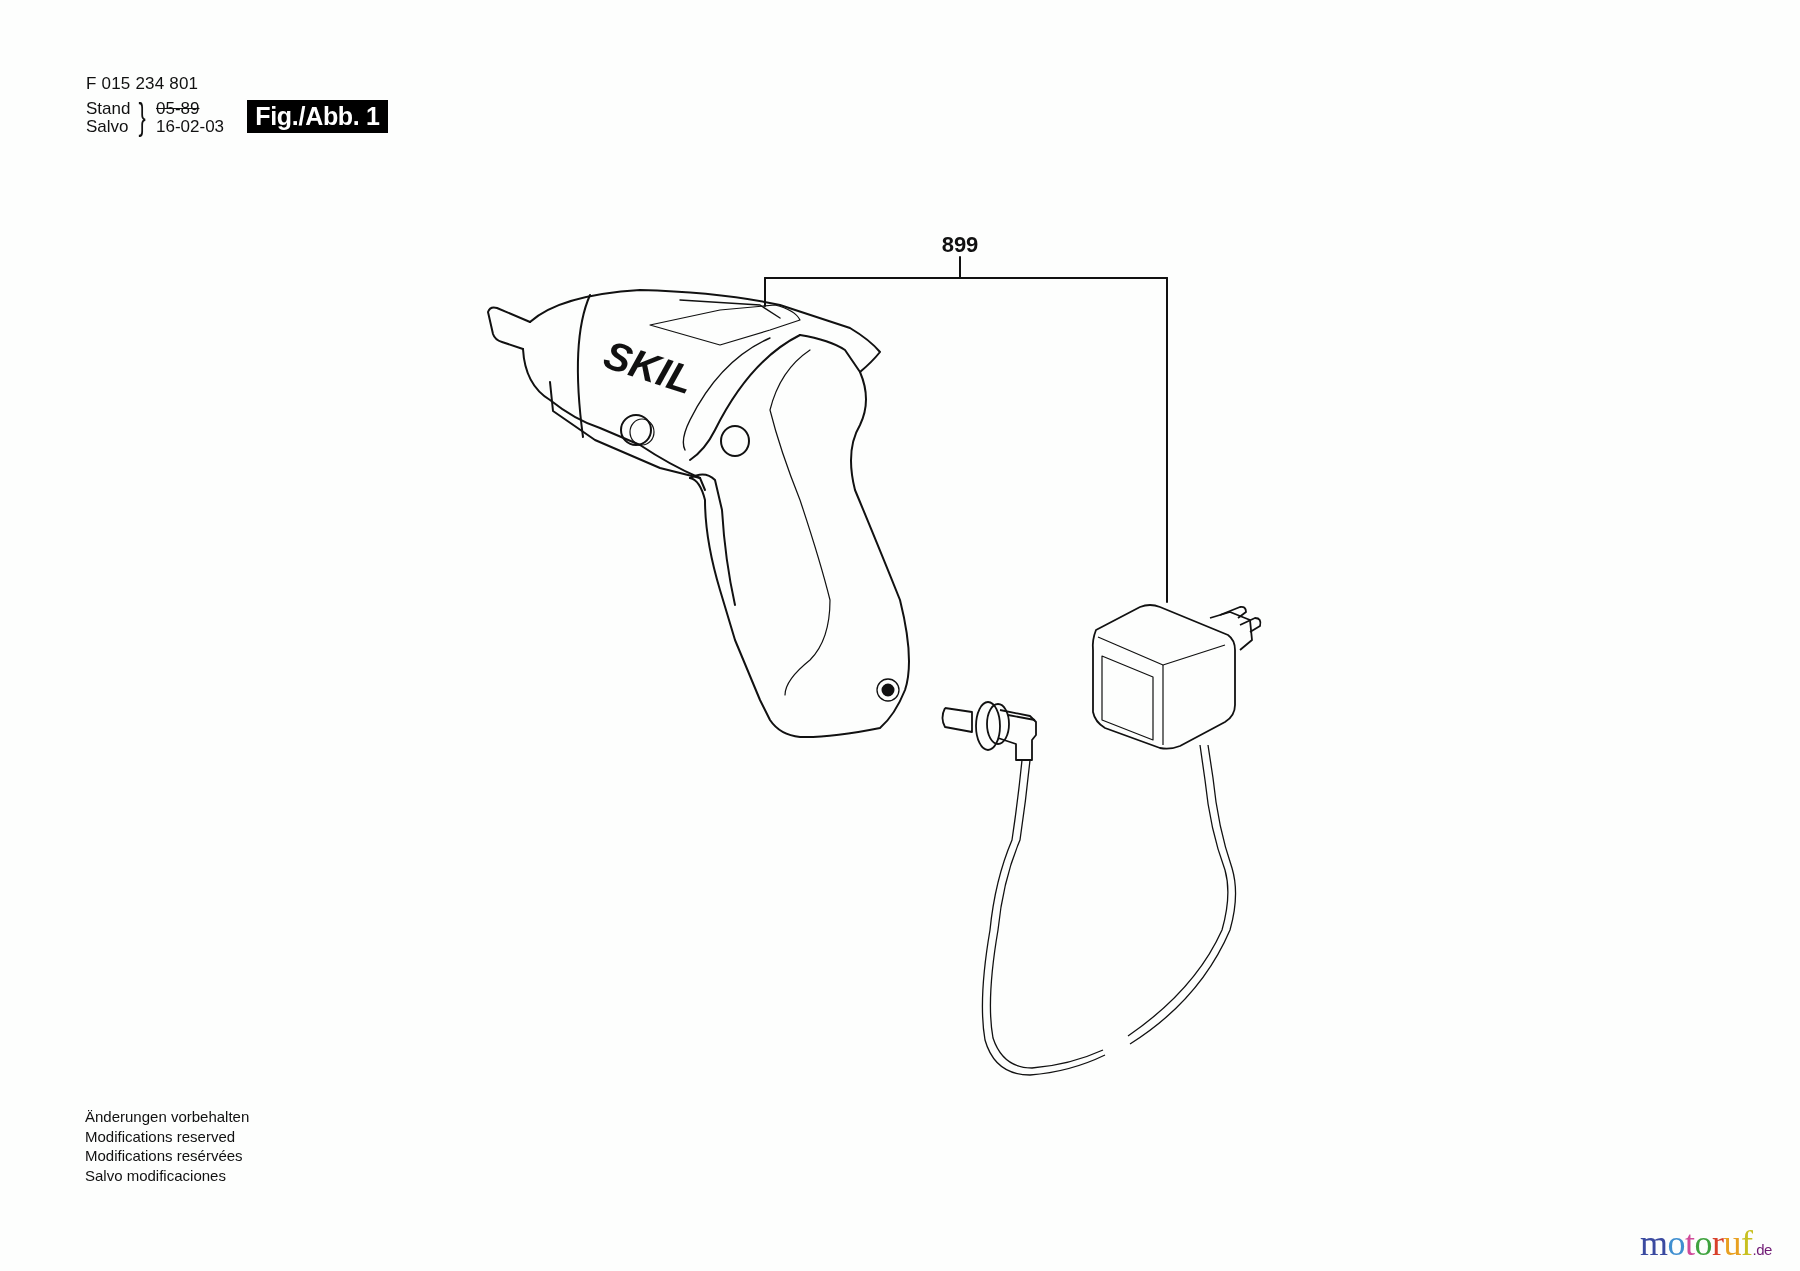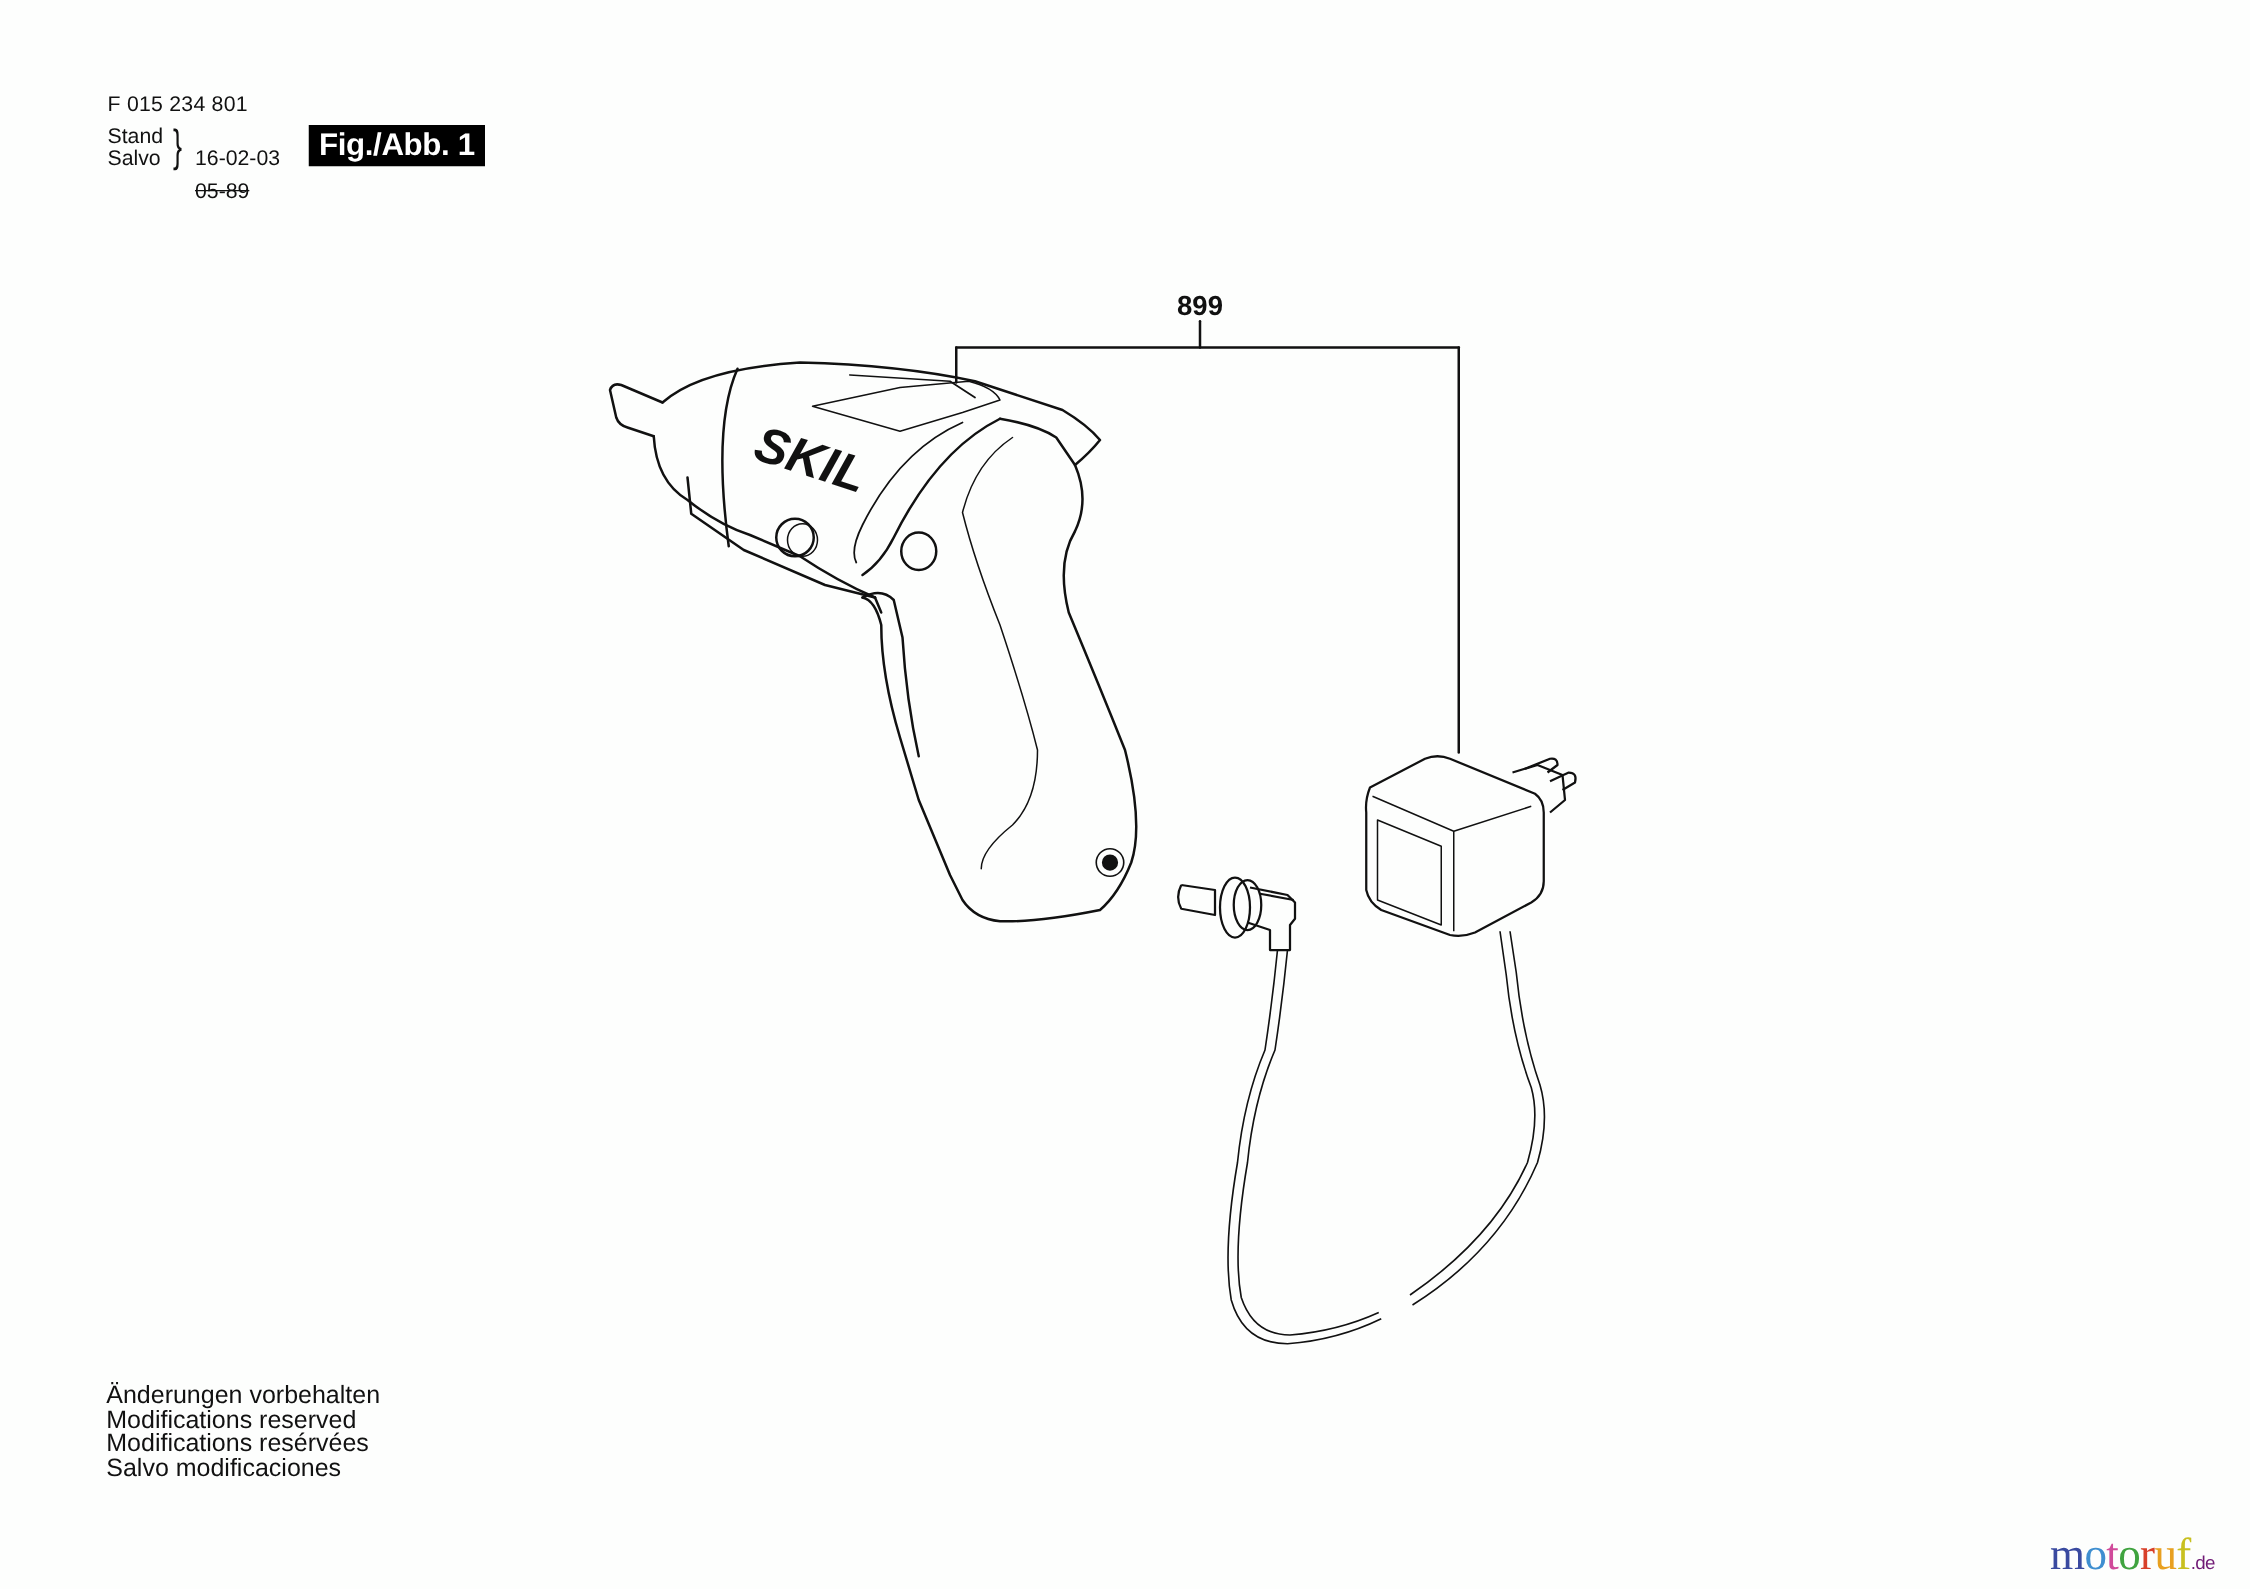--- a/index.html
+++ b/index.html
@@ -3,26 +3,26 @@
 <meta charset="utf-8">
 <style>
   html, body { margin:0; padding:0; background:#fdfefd; }
   body { width:1800px; height:1271px; position:relative; overflow:hidden;
          font-family:"Liberation Sans", sans-serif; color:#111; }
   .abs { position:absolute; }
   .part-no { left:86px; top:74px; font-size:17px; letter-spacing:0.2px; }
   .stand { left:86px; top:100px; font-size:17px; line-height:18px; }
   .issue { left:86px; top:118px; font-size:17px; line-height:18px; }
   .brace { left:136px; top:98px; font-size:36px; line-height:38px; font-weight:300; transform:scaleX(0.6); }
-  .date-old { left:156px; top:100px; font-size:17px; line-height:18px; text-decoration:line-through;margin-top:44px; }
+  .date-old { left:156px; top:100px; font-size:17px; line-height:18px; text-decoration:line-through; }
   .date-new { left:156px; top:118px; font-size:17px; line-height:18px; }
   .fig-box { left:247px; top:100px; width:141px; height:33px; background:#000; color:#fff;
              font-weight:bold; font-size:25px; line-height:33px; text-align:center; letter-spacing:-0.3px; }
   .ref-label { left:930px; top:232px; width:60px; text-align:center; font-size:22px; font-weight:bold; }
-  .notes { left:85px; top:1107px; font-size:20px; line-height:19.5px; }
+  .notes { left:85px; top:1107px; font-size:15px; line-height:19.5px; }
   .notes div { white-space:nowrap; }
   .watermark { left:1640px; top:1222px; font-family:"Liberation Serif", serif; font-size:36px; letter-spacing:-0.5px; }
   .watermark .de { font-family:"Liberation Sans", sans-serif; font-size:15px; color:#701a75; }
   svg.drawing { position:absolute; left:0; top:0; }
 </style>
 </head>
 <body>
 
 <div class="abs part-no">F 015 234 801</div>
 <div class="abs stand">Stand</div>

